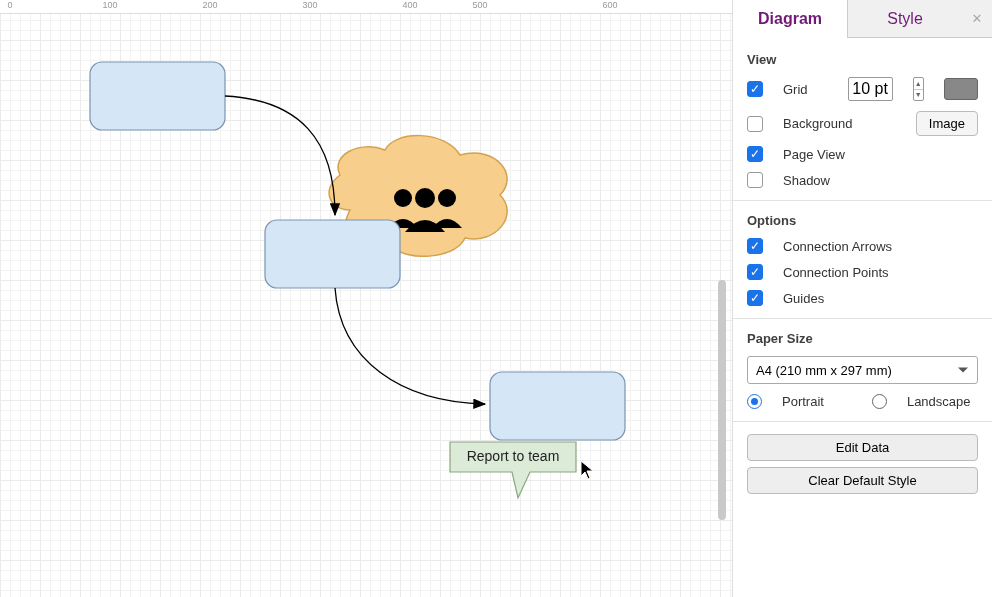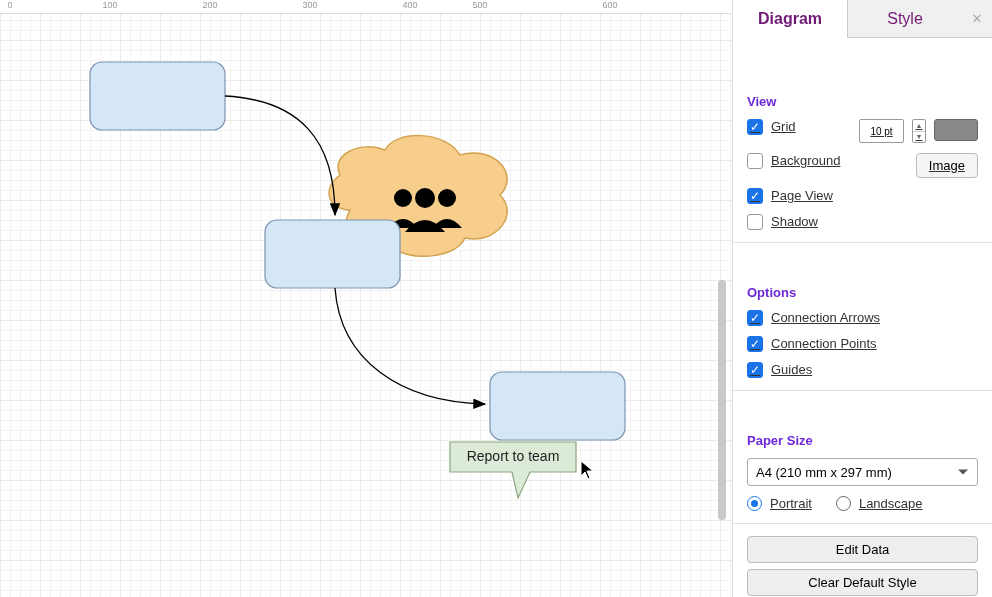--- a/index.html
+++ b/index.html
@@ -124,31 +124,29 @@
       cursor: pointer;
       border-bottom: 1px solid #ccc;
     }
     .panel-body {
       padding: 14px 14px 10px 14px;
       overflow-y: auto;
       flex: 1;
     }
     .section-title {
       font-weight: 700;
-      color: #6d28d9;
+      color: #404040;
       margin-bottom: 10px;
       font-size: 13px;
-      margin-top: 42px;
     }
     .row {
       display: flex;
-      align-items: flex-start;
+      align-items: center;
       margin-bottom: 10px;
-      gap: 8px;
-      text-decoration: underline;
+      gap: 20px;
     }
     .checkbox {
       width: 16px;
       height: 16px;
       border: 1.5px solid #999;
       border-radius: 3px;
       display: inline-flex;
       align-items: center;
       justify-content: center;
       flex-shrink: 0;
@@ -176,21 +174,21 @@
       border-radius: 50%;
     }
     .radio.checked { border-color:#1a73e8; }
     .spacer { flex: 1; }
     .grid-input {
       width: 45px;
       height: 24px;
       border: 1px solid #999;
       border-radius: 2px;
       text-align: center;
-      font-size: 10px;
+      font-size: 16px;
     }
     .stepper {
       display: flex;
       flex-direction: column;
       border: 1px solid #999;
       border-radius: 2px;
       width: 14px;
       height: 24px;
     }
     .stepper-btn {

